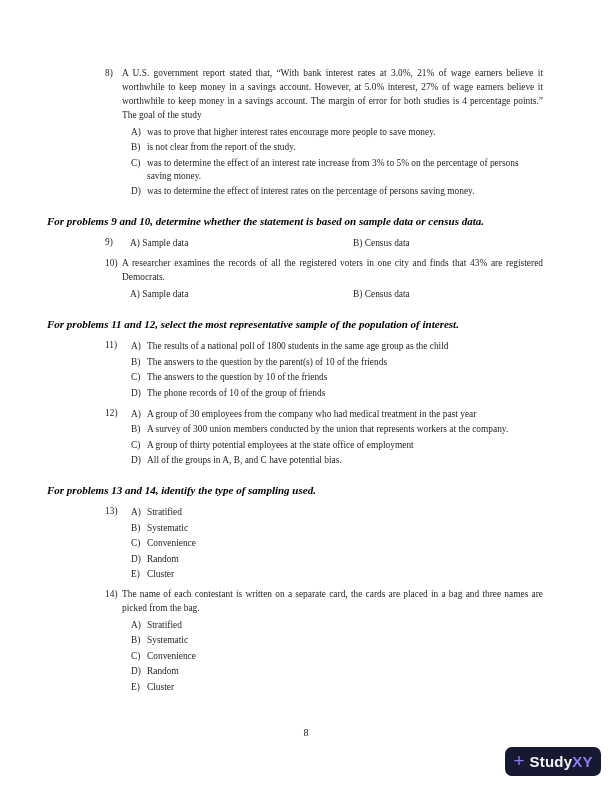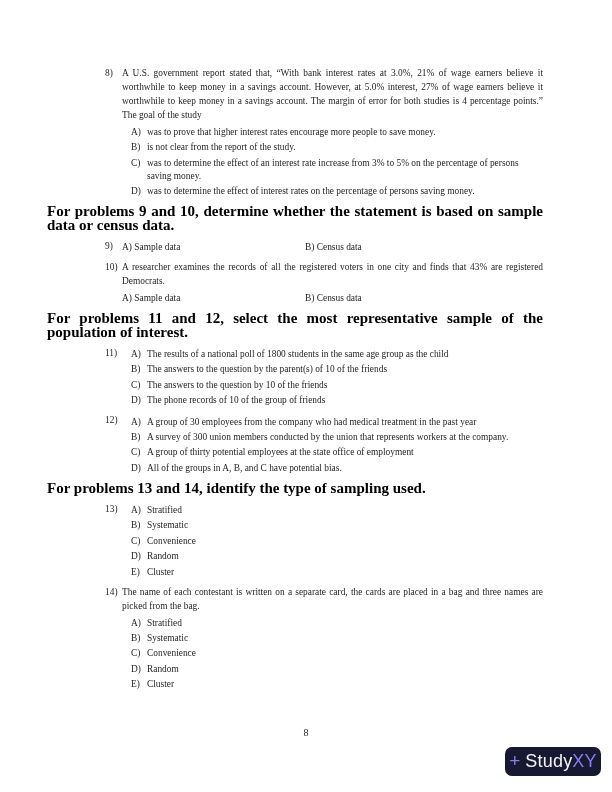--- a/index.html
+++ b/index.html
@@ -3,45 +3,45 @@
 <meta charset="utf-8">
 <style>
   * { margin:0; padding:0; box-sizing:border-box; }
   html,body { background:#ffffff; }
   .page {
     position:relative; width:612px; height:792px; background:#ffffff;
     font-family:"Liberation Serif", serif; color:#1f1f1f; overflow:hidden;
   }
   .doc { position:absolute; left:47px; top:66px; width:496px; font-size:9.4px; line-height:14px; }
   .section-header {
-    font-weight:bold; font-size:15px; line-height:13.8px;
-    margin-top:7px; margin-bottom:4px; color:#000000; text-align:justify;
+    font-weight:bold; font-size:11px; line-height:13.8px;
+    margin-top:17px; margin-bottom:4px; color:#000000; text-align:justify;font-style:italic;
   }
   .question { display:flex; margin-top:6px; }
   .doc > .question:first-child { margin-top:0; }
   .q-num { width:17px; margin-left:58px; flex-shrink:0; }
   .q-body { flex:1; }
   .q-text { text-align:justify; }
   .option { display:flex; margin-left:9px; margin-top:2.5px; line-height:12.9px; }
   .q-text + .option, .q-text + .opt-columns { margin-top:4px; }
   .opt-letter { width:16px; flex-shrink:0; }
   .opt-text { flex:1; }
-  .opt-columns { display:flex; margin-top:2.5px; line-height:12.9px; }
+  .opt-columns { display:flex; margin-left:8px; margin-top:2.5px; line-height:12.9px;gap:40px; }
   .opt-col-left { width:183px; flex-shrink:0; }
   .page-number {
     position:absolute; top:727px; left:0; width:612px;
     text-align:center; font-size:10px; color:#222222;
   }
   .brand-badge {
     position:absolute; right:11px; bottom:16px; width:96px; height:29px;
     border-radius:7px; display:flex; align-items:center; justify-content:center;
     gap:5px; font-family:"Liberation Sans", sans-serif;
   }
   .plus-icon { font-size:19px; font-weight:400; line-height:1; margin-top:-2px; }
-  .brand-text { font-weight:normal; font-size:18px; letter-spacing:0.2px; color:#f5f5f7;text-align:right; }
+  .brand-text { font-weight:bold; font-size:15px; letter-spacing:0.2px; color:#f5f5f7;text-align:right; }
 </style>
 </head>
 <body>
 
 <div class="page">
   <main class="doc">
       <div class="question">
         <span class="q-num">8)</span>
         <div class="q-body">
           <div class="q-text">A U.S. government report stated that, “With bank interest rates at 3.0%, 21% of wage earners believe it worthwhile to keep money in a savings account. However, at 5.0% interest, 27% of wage earners believe it worthwhile to keep money in a savings account. The margin of error for both studies is 4 percentage points.” The goal of the study</div>

